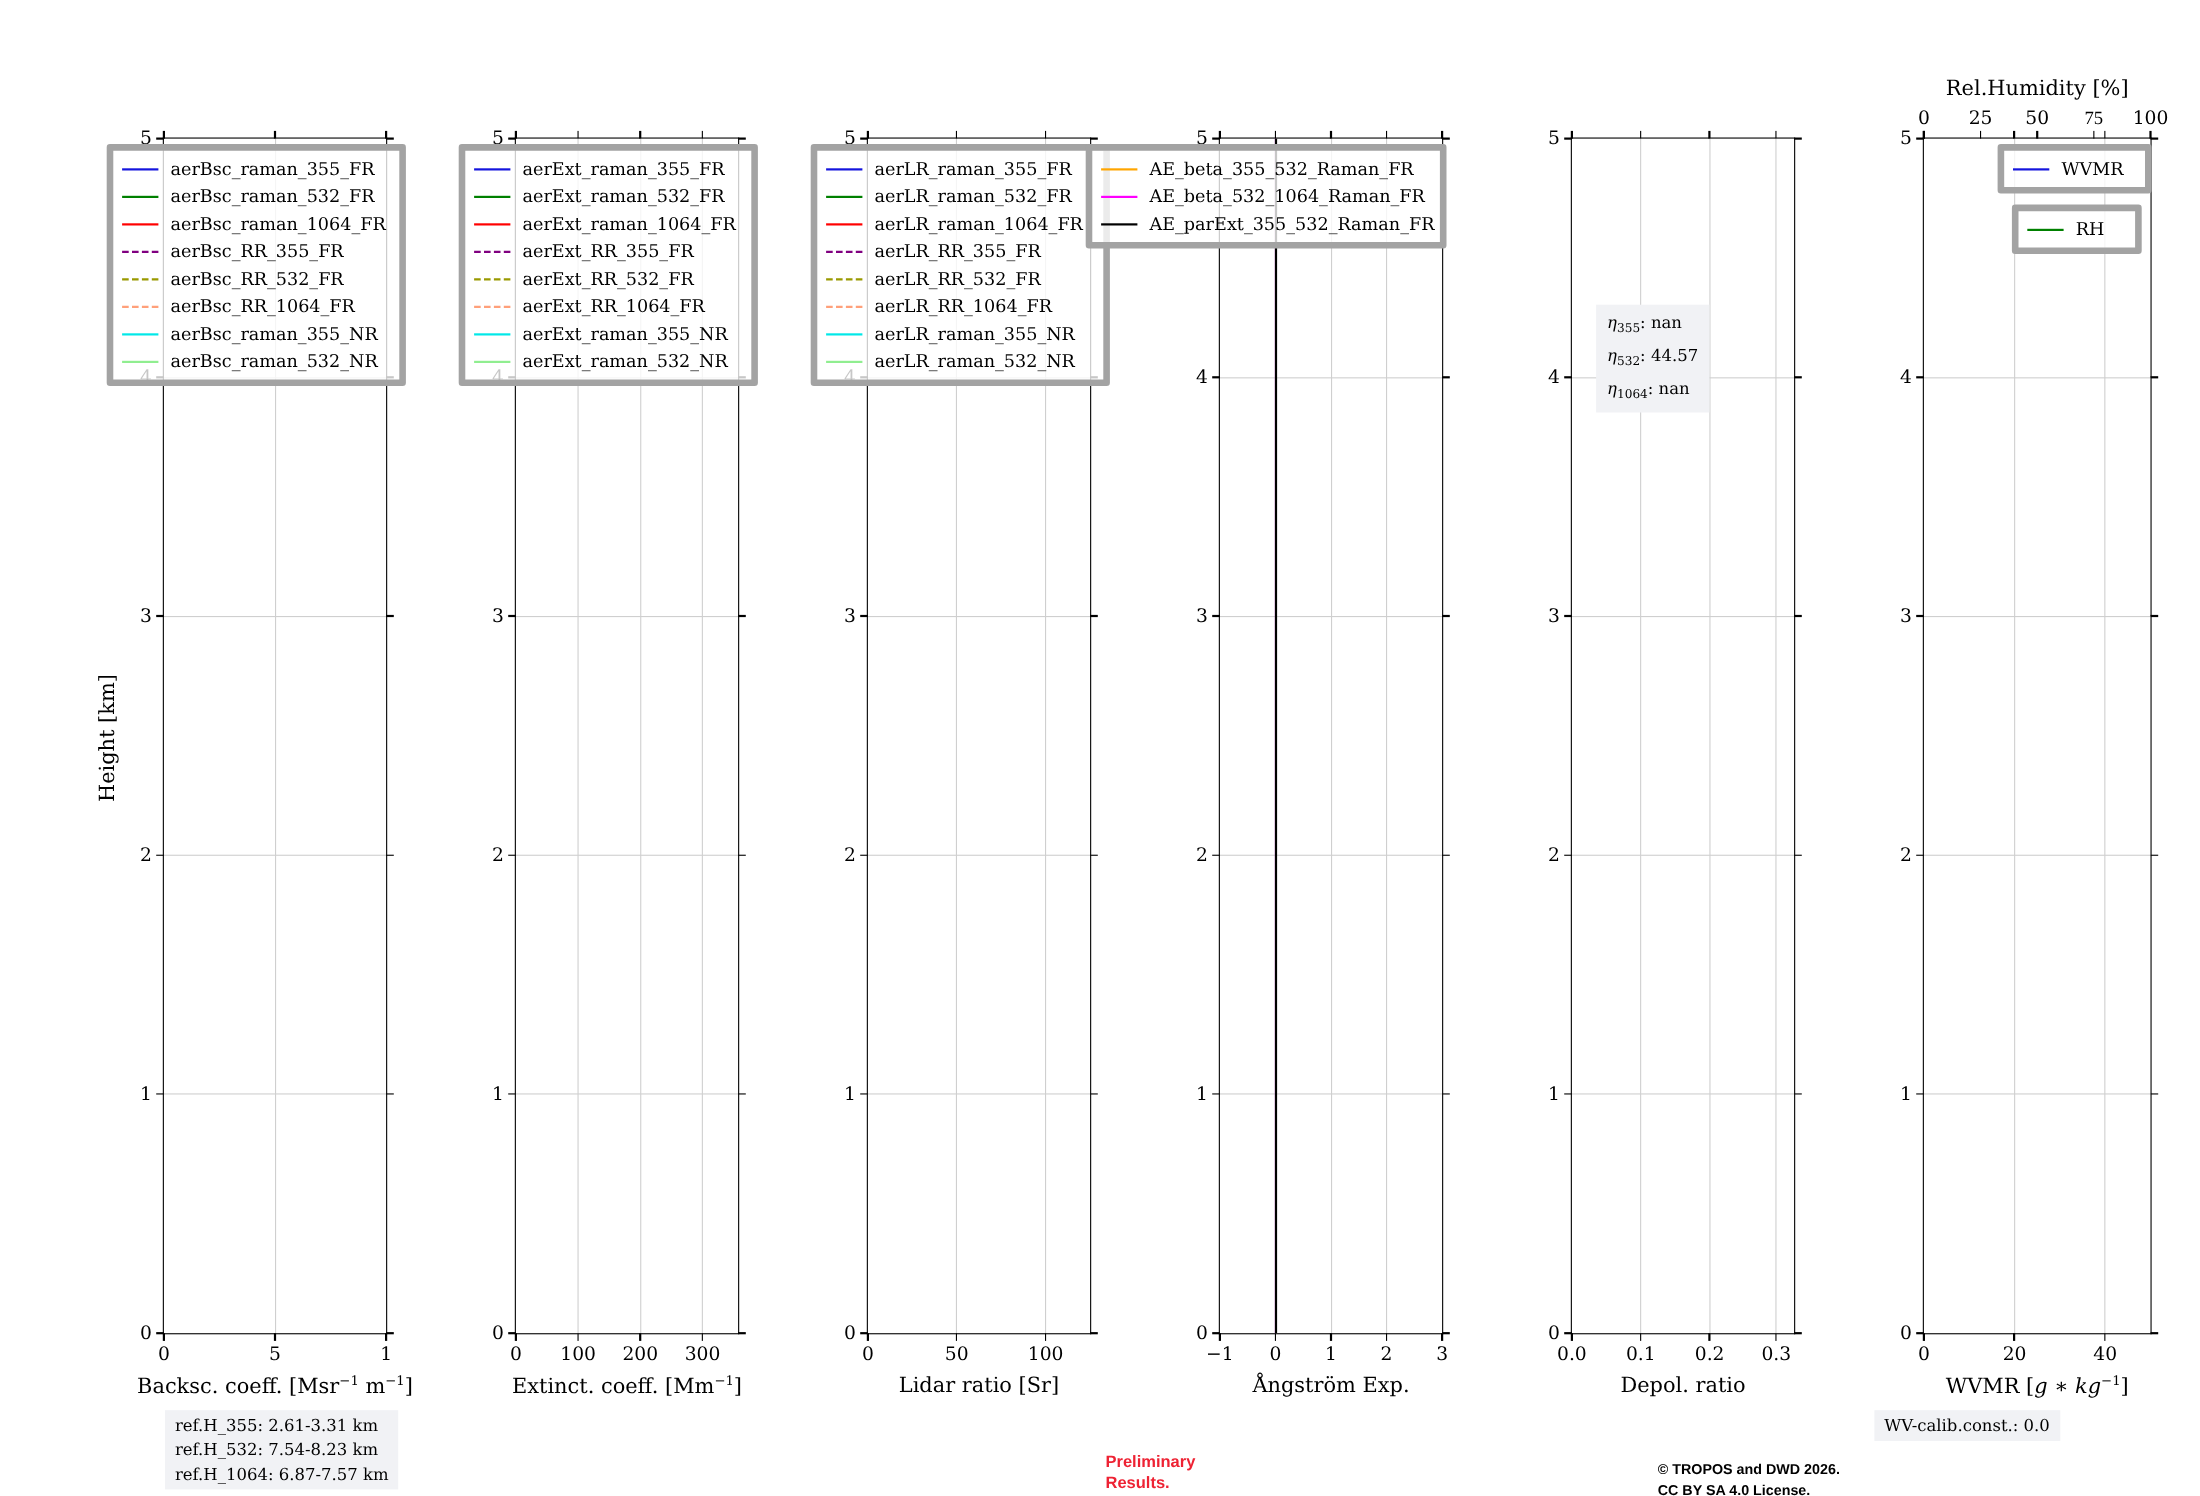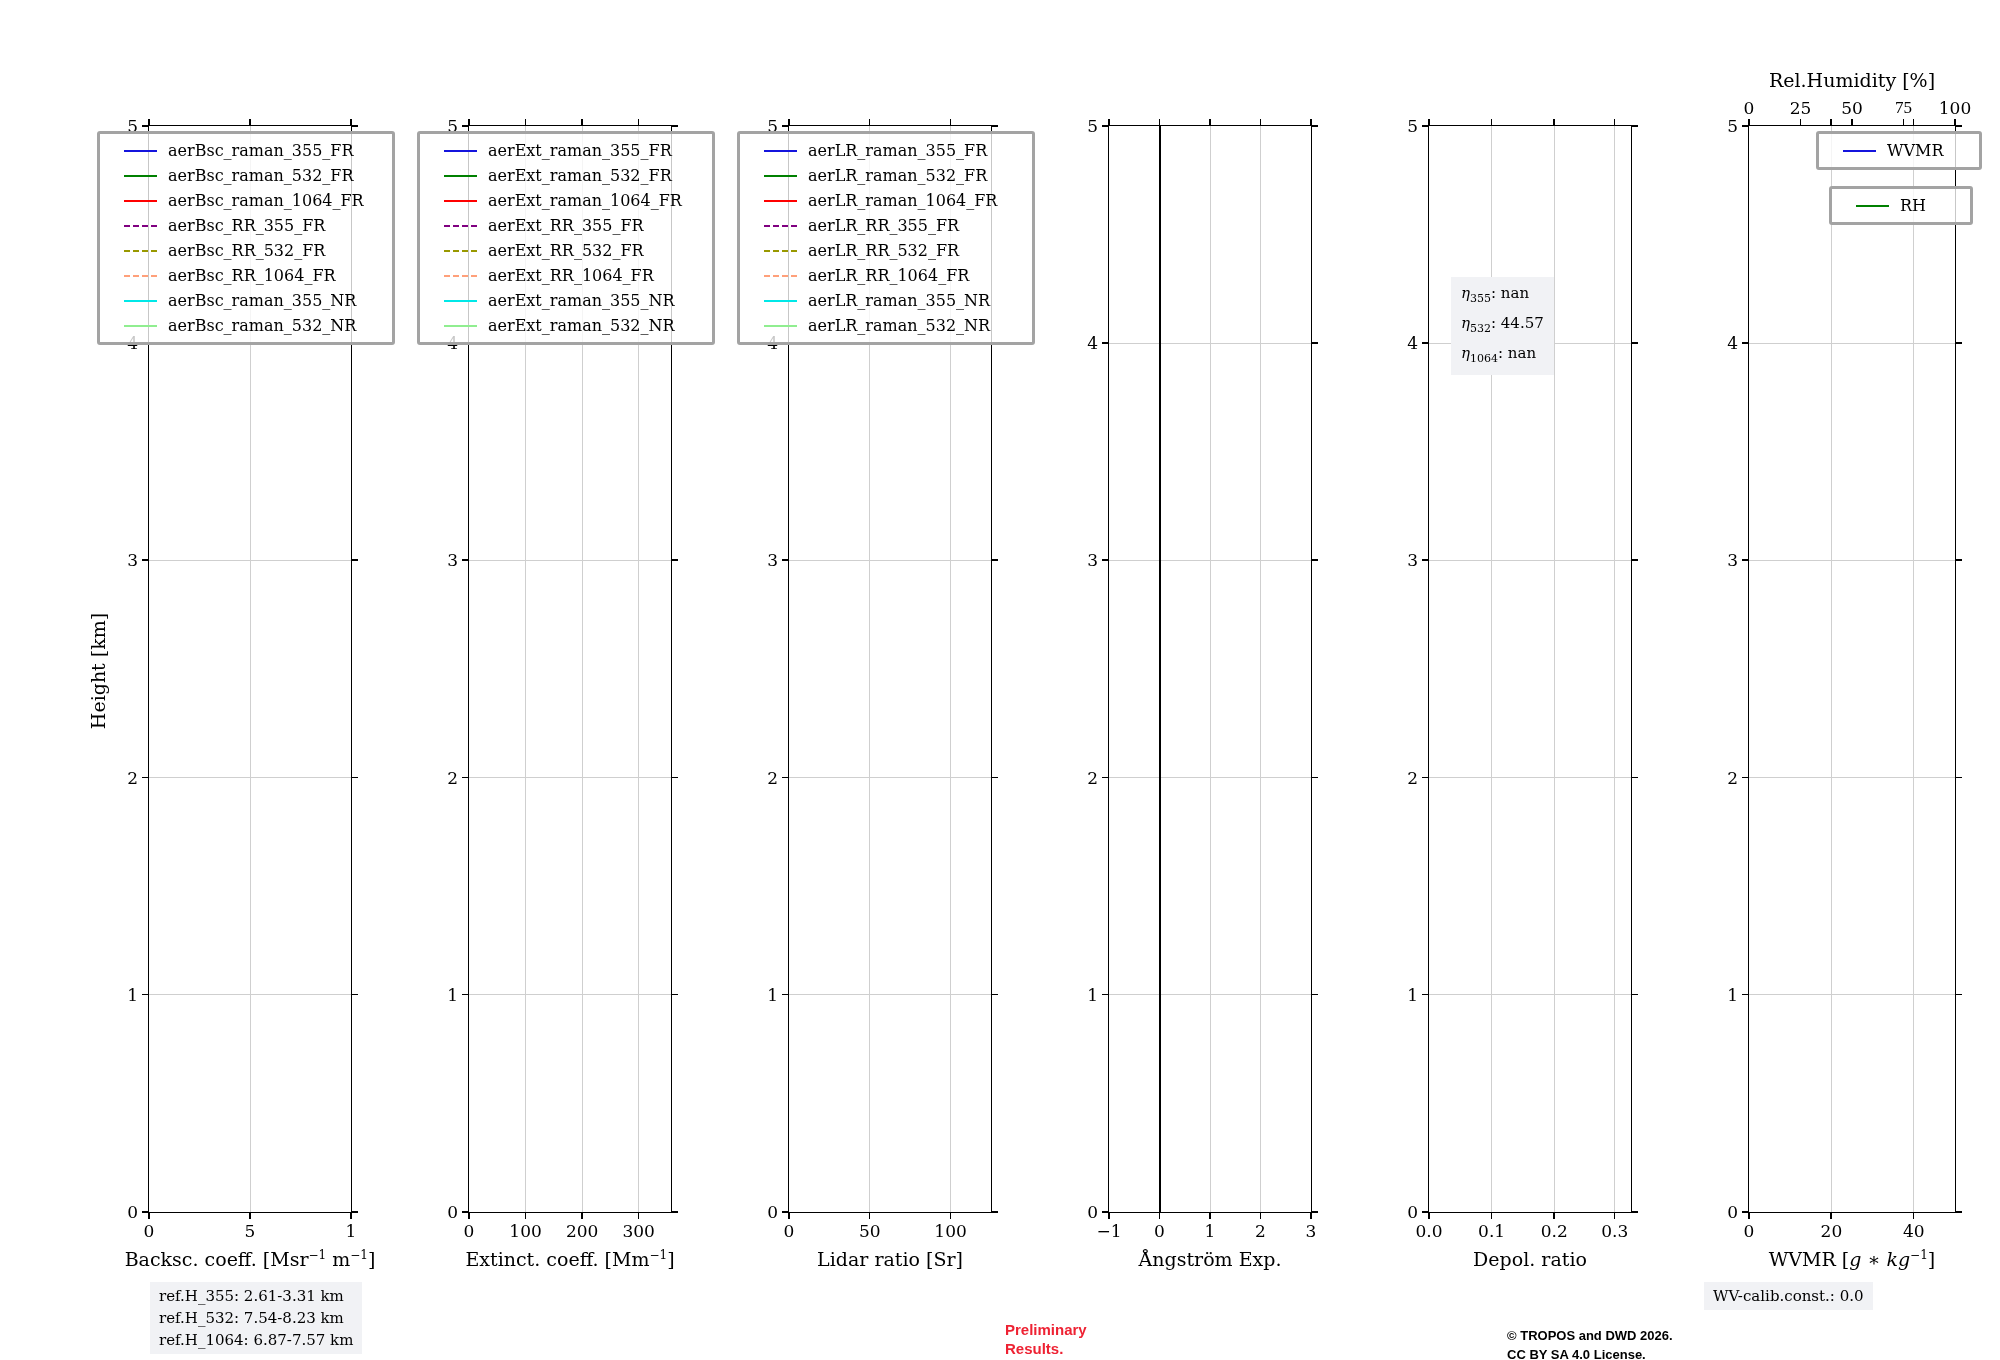--- a/index.html
+++ b/index.html
@@ -10,22 +10,22 @@
   .panel{position:absolute;top:125px;height:1088px;border:1.5px solid #000;
          background:transparent;box-sizing:border-box;}
   .gridline-v{position:absolute;top:0;bottom:0;width:1px;background:#cfcfcf;}
   .gridline-h{position:absolute;left:0;right:0;height:1px;background:#cfcfcf;}
   .tick{position:absolute;background:#000;}
   .xtick-label{position:absolute;transform:translateX(-50%);font-size:17px;white-space:nowrap;}
   .ytick-label{position:absolute;transform:translateY(-50%);font-size:17px;text-align:right;width:40px;}
   .xaxis-label{position:absolute;left:50%;transform:translateX(-50%);font-size:19px;white-space:nowrap;}
   .topaxis-label{position:absolute;left:50%;transform:translateX(-50%);font-size:19px;white-space:nowrap;}
   .ylabel{position:absolute;font-size:19px;transform:rotate(-90deg);transform-origin:center;white-space:nowrap;}
-  .legend{position:absolute;background:rgba(255,255,255,0.78);border:3px solid #a3a3a3;
-          border-radius:3px;padding:4px 24px;z-index:5;}
+  .legend{position:absolute;background:rgba(255,255,255,0.78);border:6px solid #a3a3a3;
+          border-radius:3px;padding:4px 8px;z-index:5;}
   .legend-row{display:flex;align-items:center;height:25px;}
   .legend-line{width:33px;height:0;margin-right:11px;flex:none;}
   .legend-text{font-size:16px;white-space:nowrap;}
   .vline{position:absolute;top:0;bottom:0;}
   .annot-box{position:absolute;background:#f1f2f5;padding:3px 9px;font-size:15px;line-height:22px;white-space:nowrap;}
   .eta-box{position:absolute;background:#f1f2f5;padding:4px 10px;font-size:15px;line-height:24px;white-space:nowrap;z-index:4;}
   sup{font-size:12px;}
   sub{font-size:11px;}
   .red-note{position:absolute;color:#ee2233;font-family:"Liberation Sans",sans-serif;
             font-weight:bold;font-size:15px;line-height:19px;}
@@ -307,20 +307,34 @@
         <div class="tick" style="top: calc(40% - 1px); right: 100%; height: 1.5px; width: 7px;"></div>
         <div class="tick" style="top: calc(40% - 1px); left: 100%; height: 1.5px; width: 7px;"></div>
         <div class="ytick-label" style="top: 40%; right: calc(100% + 11px);">3</div>
         <div class="tick" style="top: calc(20% - 1px); right: 100%; height: 1.5px; width: 7px;"></div>
         <div class="tick" style="top: calc(20% - 1px); left: 100%; height: 1.5px; width: 7px;"></div>
         <div class="ytick-label" style="top: 20%; right: calc(100% + 11px);">4</div>
         <div class="tick" style="top: calc(0% - 1px); right: 100%; height: 1.5px; width: 7px;"></div>
         <div class="tick" style="top: calc(0% - 1px); left: 100%; height: 1.5px; width: 7px;"></div>
         <div class="ytick-label" style="top: 0%; right: calc(100% + 11px);">5</div>
         <div class="xaxis-label" style="top: calc(100% + 36px);"><span>Ångström Exp.</span></div>
+        <div class="legend" style="left: -122px; top: 5px; width: 300px;">
+          <div class="legend-row">
+            <div class="legend-line" style="border-top: 2.5px solid rgb(255, 165, 0);"></div>
+            <span class="legend-text">AE_beta_355_532_Raman_FR</span>
+          </div>
+          <div class="legend-row">
+            <div class="legend-line" style="border-top: 2.5px solid rgb(255, 0, 255);"></div>
+            <span class="legend-text">AE_beta_532_1064_Raman_FR</span>
+          </div>
+          <div class="legend-row">
+            <div class="legend-line" style="border-top: 2.5px solid rgb(0, 0, 0);"></div>
+            <span class="legend-text">AE_parExt_355_532_Raman_FR</span>
+          </div>
+        </div>
       </div>
       <div class="panel" style="left: 1428px; width: 204px;">
         <div class="gridline-v" style="left: calc(31% - 0.5px);"></div>
         <div class="gridline-v" style="left: calc(62% - 0.5px);"></div>
         <div class="gridline-v" style="left: calc(92% - 0.5px);"></div>
         <div class="gridline-h" style="top: calc(80% - 0.5px);"></div>
         <div class="gridline-h" style="top: calc(60% - 0.5px);"></div>
         <div class="gridline-h" style="top: calc(40% - 0.5px);"></div>
         <div class="gridline-h" style="top: calc(20% - 0.5px);"></div>
         <div class="tick" style="left: calc(0% - 1px); top: 100%; width: 1.5px; height: 7px;"></div>

